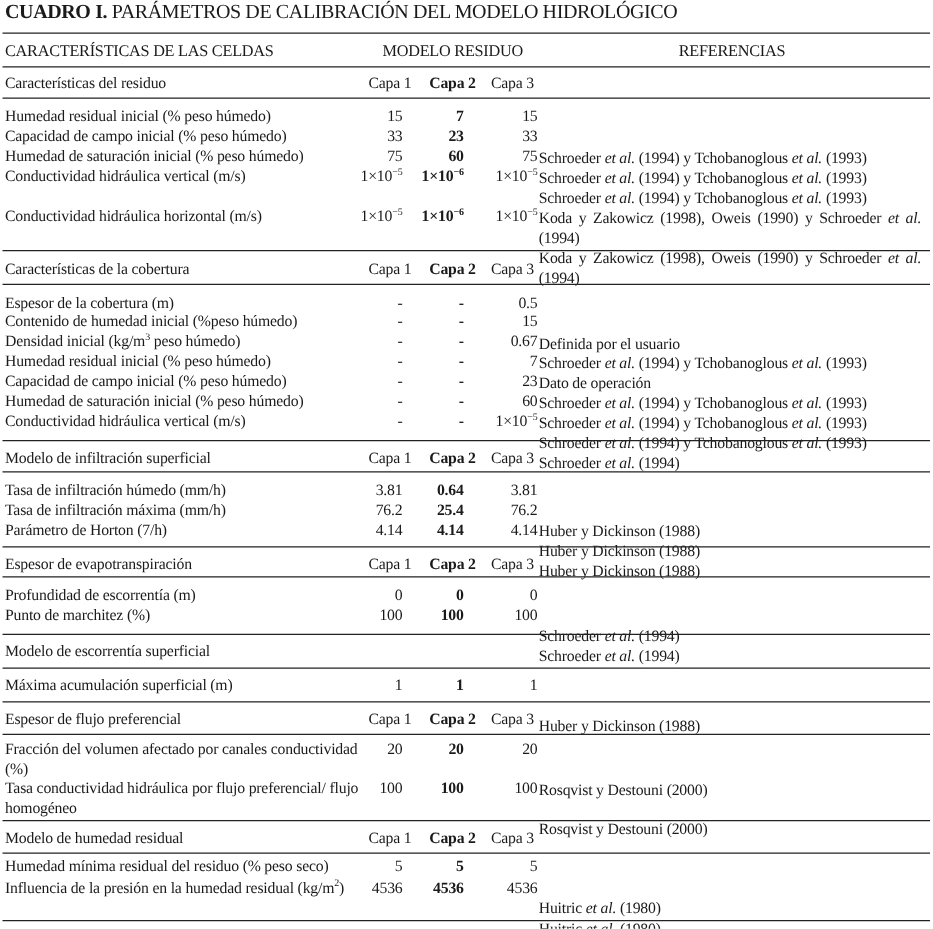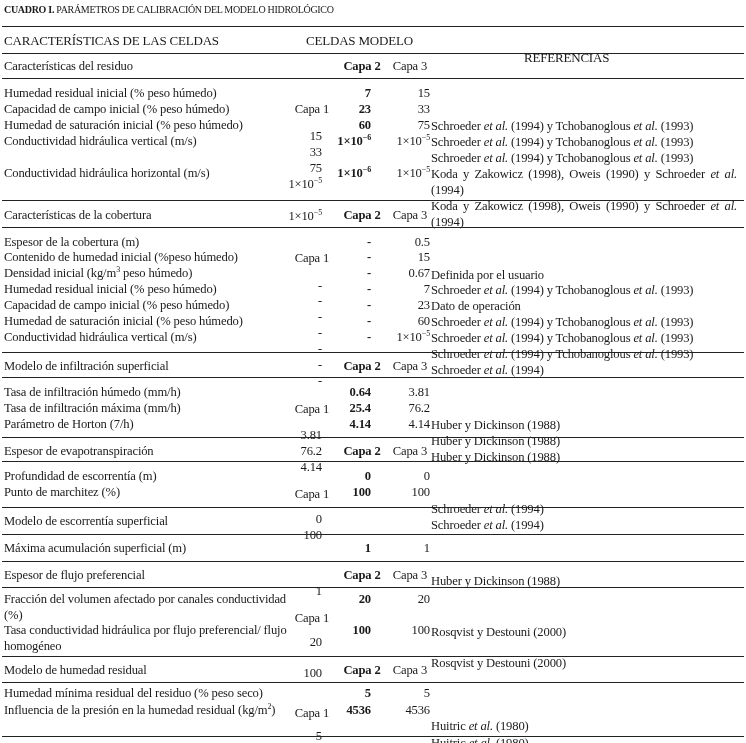--- a/index.html
+++ b/index.html
@@ -3,31 +3,31 @@
 <meta charset="utf-8">
 <style>
   html, body { margin: 0; padding: 0; background: #ffffff; }
   body {
     width: 746px; height: 743px; overflow: hidden; position: relative;
     font-family: "Liberation Serif", "DejaVu Serif", serif;
     color: #1a1a1a; font-size: 12.6px; line-height: 15.6px;
     letter-spacing: -0.15px;
   }
   .title {
-    position: absolute; left: 4px; top: 2px; font-size: 10px;
+    position: absolute; left: 4px; top: 2px; font-size: 16px;
     letter-spacing: -0.3px; white-space: nowrap;
   }
   .title b { font-weight: bold; }
   .rule { position: absolute; left: 2px; width: 742px; height: 1.3px; background: #222; }
   .row { position: absolute; left: 0; width: 746px; }
   .c-label { position: absolute; left: 4px; white-space: nowrap; }
   .c-label.wrap { white-space: normal; width: 285px; }
   .c-label.justify { text-align: justify; text-align-last: left; }
   .c1, .c2, .c3 { position: absolute; text-align: center; white-space: nowrap; }
-  .c1 { left: 289px; width: 46px; margin-top: 43px; }
+  .c1 { left: 289px; width: 46px; }
   .c2 { left: 339px; width: 46px; font-weight: bold; }
   .c3 { left: 386px; width: 48px; }
   .num .c1, .num .c2, .num .c3 { text-align: right; }
   .num .c1 { left: 283px; width: 39px; }
   .num .c2 { left: 333px; width: 38px; }
   .num .c3 { left: 382px; width: 48px; }
   .c-ref { position: absolute; left: 431px; width: 306px; white-space: normal; margin-top: 33px; }
   .c-ref.justify { text-align: justify; text-align-last: left; }
   sup { font-size: 8px; line-height: 0; vertical-align: 5px; }
   i { font-style: italic; }
@@ -38,22 +38,22 @@
 
 <div class="title">
   <b>CUADRO I.</b>
   <span>PARÁMETROS DE CALIBRACIÓN DEL MODELO HIDROLÓGICO</span>
 </div>
 
 <div class="rule" style="top:26px"></div>
 
 <div class="row hdr" style="top:33px">
   <span class="c-label">CARACTERÍSTICAS DE LAS CELDAS</span>
-  <span style="position:absolute;left:306px;">CELDAS MODELO</span>
-  <span style="position:absolute;left:524px;margin-top:17px;">REFERENCIAS</span>
+  <span style="position:absolute;left:306px;">MODELO RESIDUO</span>
+  <span style="position:absolute;left:543px;">REFERENCIAS</span>
 </div>
 <div class="rule" style="top:53px"></div>
 
 <div id="table-body">
     <div>
       <div class="row" style="top: 59px;">
         <span class="c-label">Características del residuo</span>
         <span class="c1">Capa 1</span>
         <span class="c2">Capa 2</span>
         <span class="c3">Capa 3</span>

